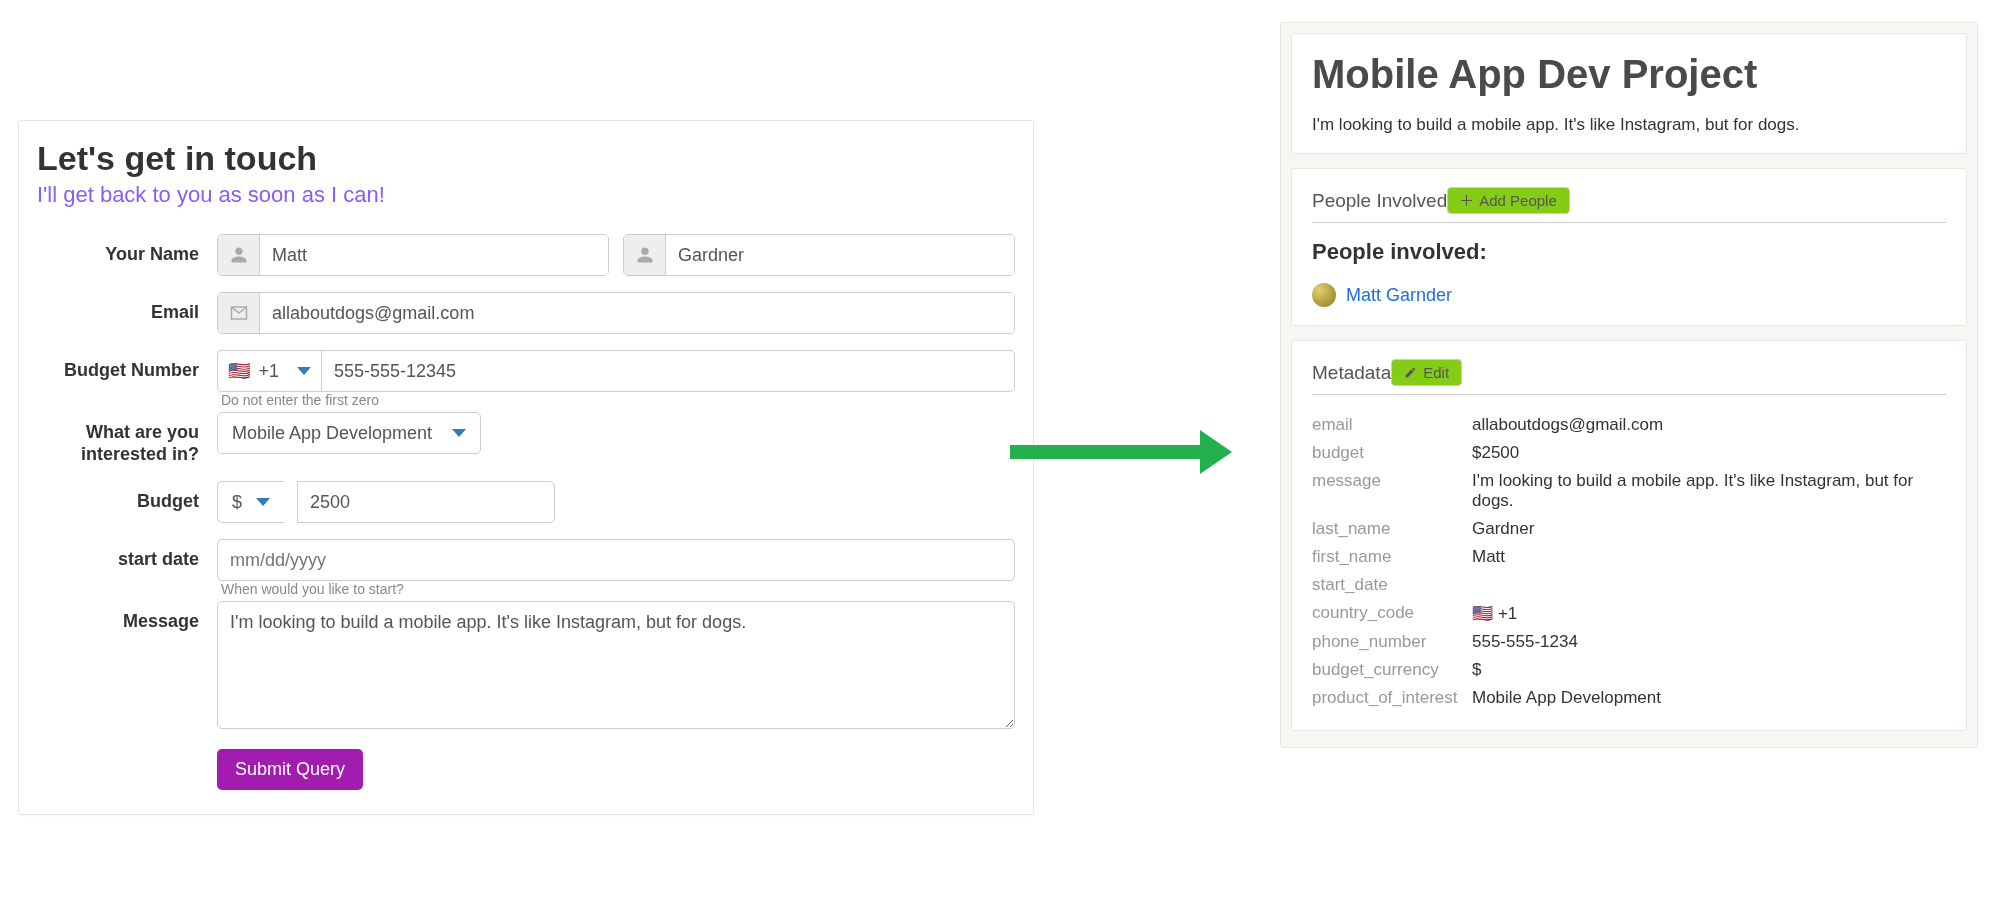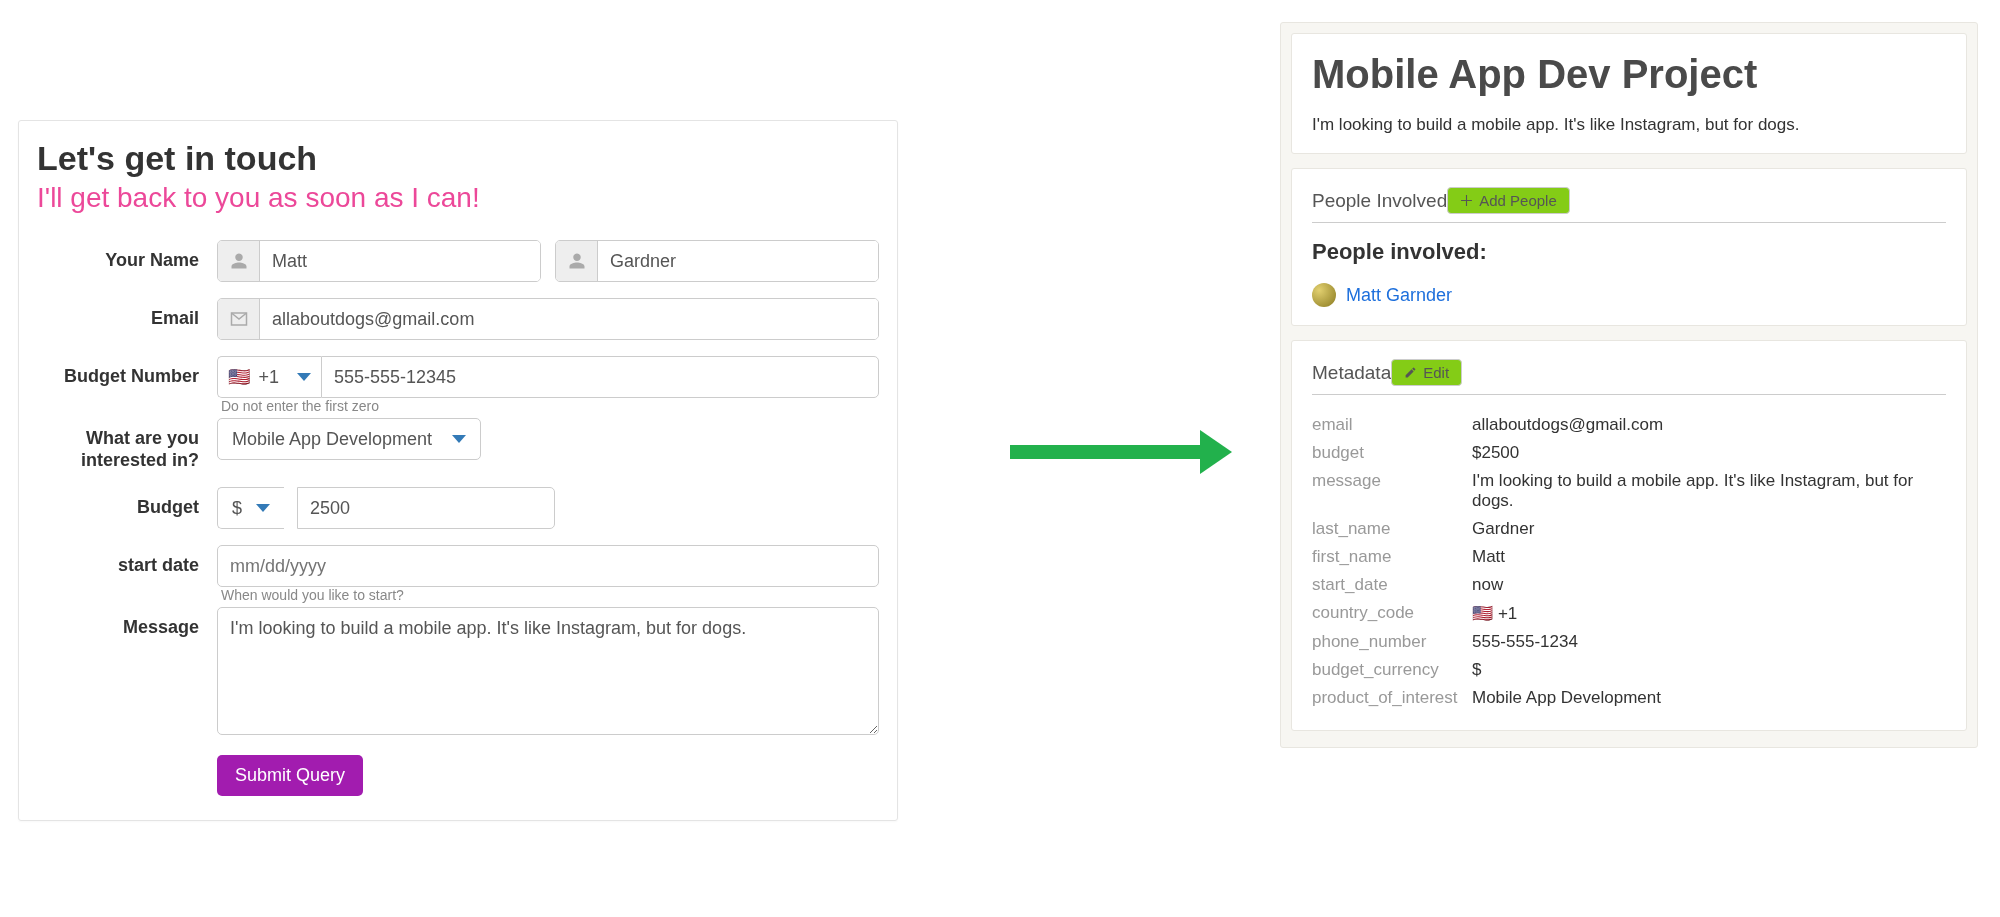--- a/index.html
+++ b/index.html
@@ -14,36 +14,36 @@
     position: relative;
     width: 2000px;
     height: 917px;
   }
 
   
   .form-card {
     position: absolute;
     left: 18px;
     top: 120px;
-    width: 880px;
+    width: 1016px;
     border: 1px solid #e4e4e4;
     border-radius: 3px;
     padding: 18px 18px 24px 18px;
     box-shadow: 0 1px 2px rgba(0,0,0,0.03);
   }
   .form-card h1 {
     margin: 0 0 4px 0;
     font-size: 34px;
     font-weight: 700;
     color: #333;
   }
   .form-card .subhead {
     margin: 0 0 26px 0;
-    font-size: 28px;
-    color: #ec4899;
+    font-size: 22px;
+    color: #8b5cf6;
     font-weight: 400;
   }
   .form-row {
     display: flex;
     margin-bottom: 16px;
   }
   .form-label-col {
     width: 180px;
     text-align: right;
     padding-right: 18px;
@@ -491,21 +491,20 @@
           <div class="meta-row">
             <div class="meta-key">last_name</div>
             <div class="meta-val">Gardner</div>
           </div>
           <div class="meta-row">
             <div class="meta-key">first_name</div>
             <div class="meta-val">Matt</div>
           </div>
           <div class="meta-row">
             <div class="meta-key">start_date</div>
-            <div class="meta-val">now</div>
           </div>
           <div class="meta-row">
             <div class="meta-key">country_code</div>
             <div class="meta-val">🇺🇸 +1</div>
           </div>
           <div class="meta-row">
             <div class="meta-key">phone_number</div>
             <div class="meta-val">555-555-1234</div>
           </div>
           <div class="meta-row">

